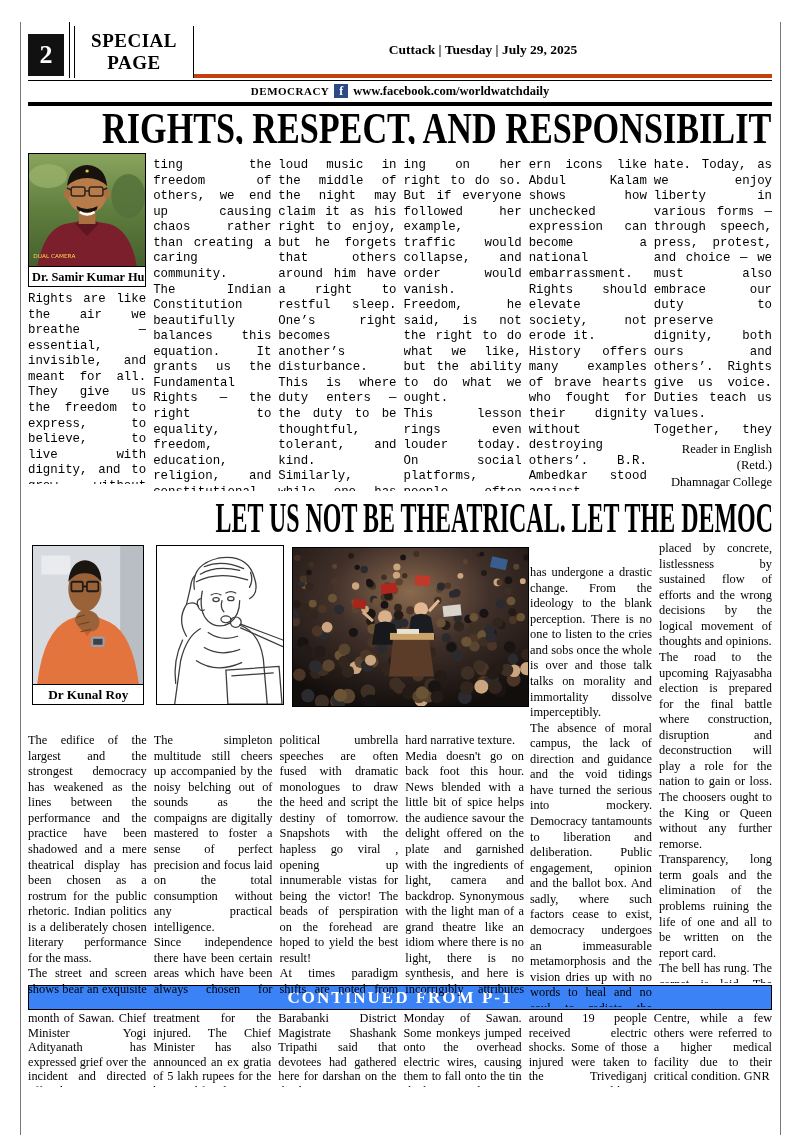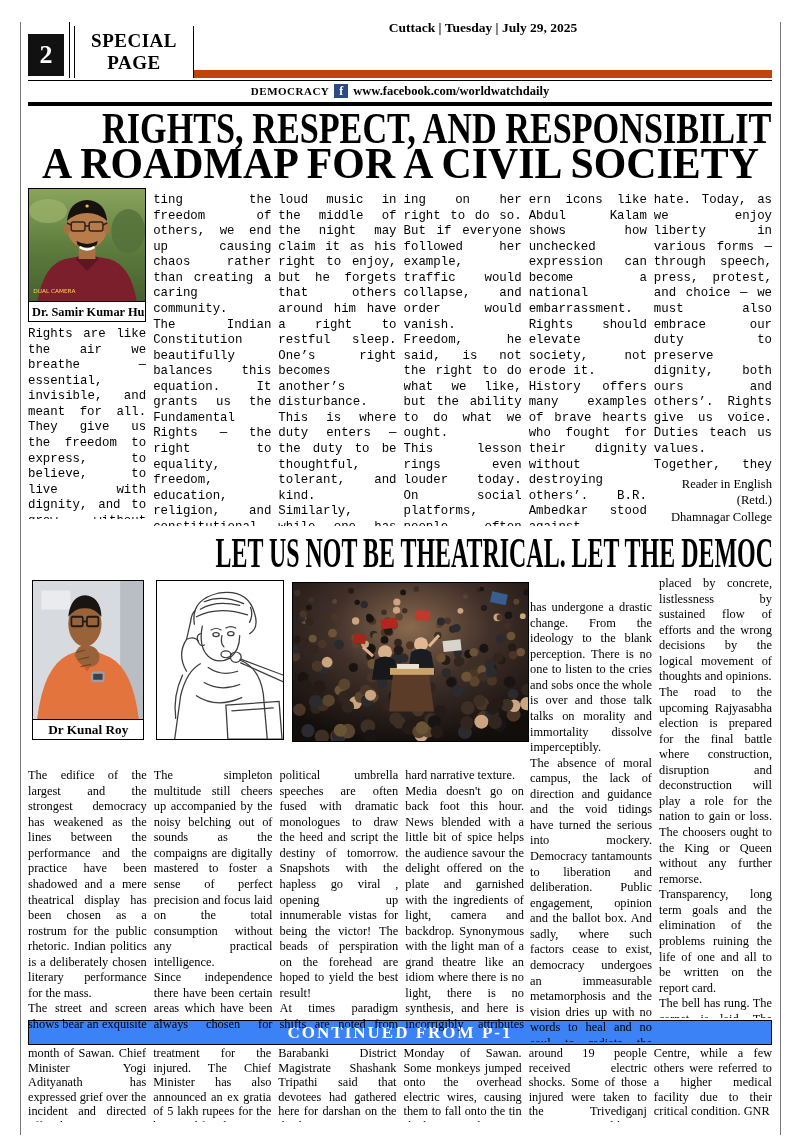--- a/index.html
+++ b/index.html
@@ -14,22 +14,22 @@
   .pagebox{width:36px;height:42px;background:#111;color:#fff;display:flex;align-items:center;
            justify-content:center;font-size:26px;font-weight:bold;margin-bottom:2px;}
   .hdr-sep{width:1px;background:#000;height:56px;margin:0 4px 0 5px;}
   .logo-zone{width:218px;display:flex;justify-content:flex-end;align-items:flex-end;
              border-bottom:2px solid #000;height:46px;padding-right:6px;}
   .masthead{font-weight:bold;font-style:italic;font-size:26px;letter-spacing:-1px;white-space:nowrap;
             font-family:"DejaVu Serif", serif;transform-origin:right bottom;display:inline-block;}
   .section-box{width:118px;border-left:1.5px solid #000;border-right:1.5px solid #000;height:52px;
                display:flex;align-items:center;justify-content:center;text-align:center;
                font-weight:bold;font-size:19px;line-height:1.15;letter-spacing:.5px;}
-  .dateline{flex:1;border-bottom:8px solid #c2410c;height:46px;display:flex;
-            justify-content:center;font-weight:bold;font-size:13.5px;padding-bottom:4px;white-space:nowrap;}
+  .dateline{flex:1;border-bottom:4px solid #c2410c;height:46px;display:flex;align-items:flex-end;
+            justify-content:center;font-weight:bold;font-size:13.5px;padding-bottom:16px;white-space:nowrap;}
   .hdr-row2{display:flex;align-items:center;justify-content:center;gap:5px;height:20px;margin-top:2px;}
   .follow{font-size:11px;font-weight:bold;letter-spacing:.5px;}
   .fb{width:14px;height:14px;background:#2c4a85;color:#fff;font-weight:bold;font-size:12px;
       display:inline-flex;align-items:flex-end;justify-content:center;line-height:13px;}
   .fburl{font-size:12.5px;font-weight:bold;}
   .thickrule{height:4px;background:#000;margin-top:1px;}
 
   
   .hl1{margin-top:3px;text-align:center;overflow:hidden;}
   .hl1 .line{font-weight:bold;font-size:41px;line-height:34px;height:35px;white-space:nowrap;}
@@ -94,21 +94,20 @@
     </div>
     <div class="hdr-row2" style="border-top:1px solid #000;">
       <span class="follow">DEMOCRACY</span>
       <span class="fb">f</span>
       <span class="fburl">www.facebook.com/worldwatchdaily</span>
     </div>
     <div class="thickrule"></div>
 
     <div class="hl1">
       <div class="line"><span class="fit" style="transform: scale(0.834, 1.1);">RIGHTS, RESPECT, AND RESPONSIBILITIES :</span></div>
-      <div class="line"><span class="fit" style="transform: scale(1.02, 1.1);">A ROADMAP FOR A  CIVIL SOCIETY</span></div>
     </div>
 
     <div class="cols a1">
       <div class="col">
         <div class="photo-frame">
           <svg viewBox="0 0 110 112" width="100%" height="112" preserveAspectRatio="none">
             <defs>
               <linearGradient id="sbg" x1="0" y1="0" x2="0" y2="1">
                 <stop offset="0" stop-color="#8aa45e"></stop>
                   <stop offset="0.5" stop-color="#5f7e3e"></stop>

